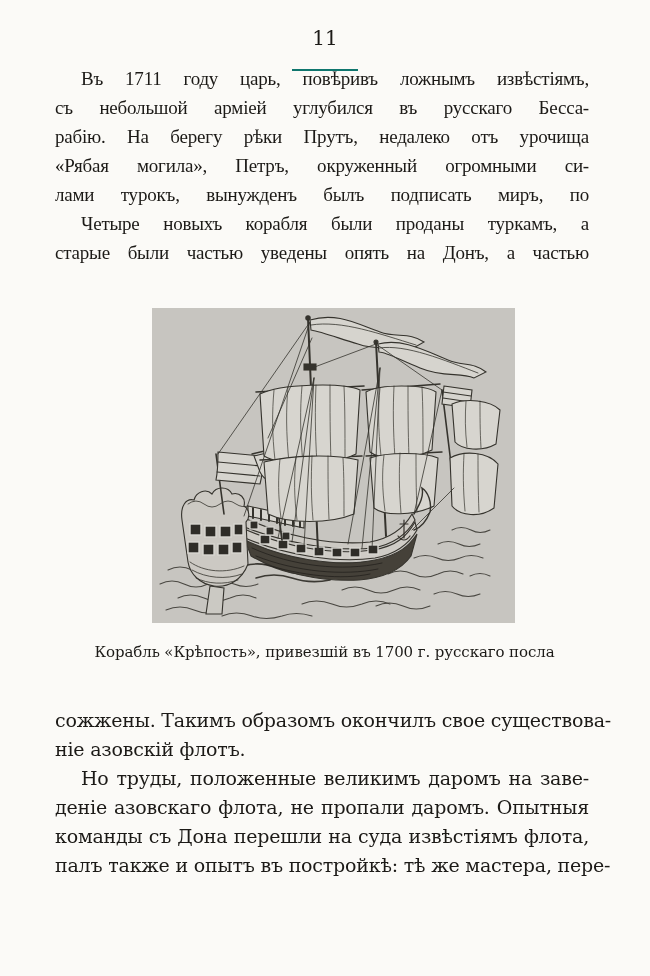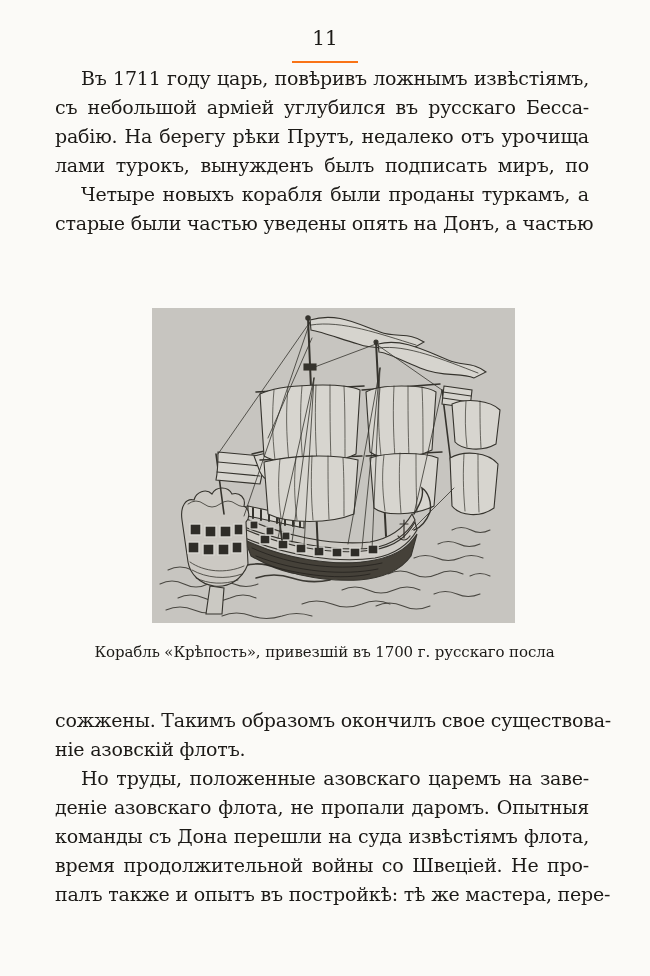--- a/index.html
+++ b/index.html
@@ -14,30 +14,30 @@
   }
   .pageno-wrap{
     position:absolute;top:27px;left:0;width:650px;
     text-align:center;
   }
   .pageno-wrap span{
     display:inline-block;
     width:66px;
     font-size:20px;
     line-height:22px;
-    padding-bottom:12px;
-    border-bottom:2px solid #f97316;
+    padding-bottom:20px;
+    border-bottom:2px solid #0f766e;
     text-align:center;
   }
   .textblock{
     position:absolute;left:55px;width:534px;
     font-size:19px;
     letter-spacing:-0.2px;
   }
-  #block-top{top:64px;}
+  #block-top{top:64px;font-family:Liberation Serif, serif;}
   #block-bottom{top:706px;}
   .line{
     height:29px;line-height:29px;
     white-space:nowrap;
     text-align:justify;
     text-align-last:justify;
   }
   .line.indent{padding-left:26px;}
   .line.short{text-align-last:left;}
   .illustration{
@@ -59,20 +59,21 @@
 <div id="page">
 
   <div class="pageno-wrap">
     <span>11</span>
   </div>
 
   <div id="block-top" class="textblock">
     <div class="line indent">Въ 1711 году царь, повѣривъ ложнымъ извѣстіямъ,</div>
     <div class="line">съ небольшой арміей углубился въ русскаго Бесса-</div>
     <div class="line">рабію. На берегу рѣки Прутъ, недалеко отъ урочища</div>
+    <div class="line">«Рябая могила», Петръ, окруженный огромными си-</div>
     <div class="line">лами турокъ, вынужденъ былъ подписать миръ, по</div>
     <div class="line indent">Четыре новыхъ корабля были проданы туркамъ, а</div>
     <div class="line">старые были частью уведены опять на Донъ, а частью</div>
   </div>
 
   <div class="illustration">
     <svg width="363" height="315" viewBox="0 0 363 315" xmlns="http://www.w3.org/2000/svg">
 
       <rect x="0" y="0" width="363" height="315" fill="#c7c5c0"></rect>
       <g stroke="#35332d" stroke-width="1.1" fill="none" stroke-linecap="round">
@@ -255,20 +256,19 @@
     </svg>
   </div>
 
   <div class="caption">
     <div>Корабль «Крѣпость», привезшій въ 1700 г. русскаго посла</div>
   </div>
 
   <div id="block-bottom" class="textblock">
     <div class="line">сожжены. Такимъ образомъ окончилъ свое существова-</div>
     <div class="line short">ніе азовскій флотъ.</div>
-    <div class="line indent">Но труды, положенные азовскаго царемъ на заве-</div>
+    <div class="line indent">Но труды, положенные великимъ даромъ на заве-</div>
     <div class="line">деніе азовскаго флота, не пропали даромъ. Опытныя</div>
     <div class="line">команды съ Дона перешли на суда извѣстіямъ флота,</div>
-    <div class="line">время продолжительной войны со Швеціей. Не про-</div>
     <div class="line">палъ также и опытъ въ постройкѣ: тѣ же мастера, пере-</div>
   </div>
 
 </div>
 
 </body></html>

